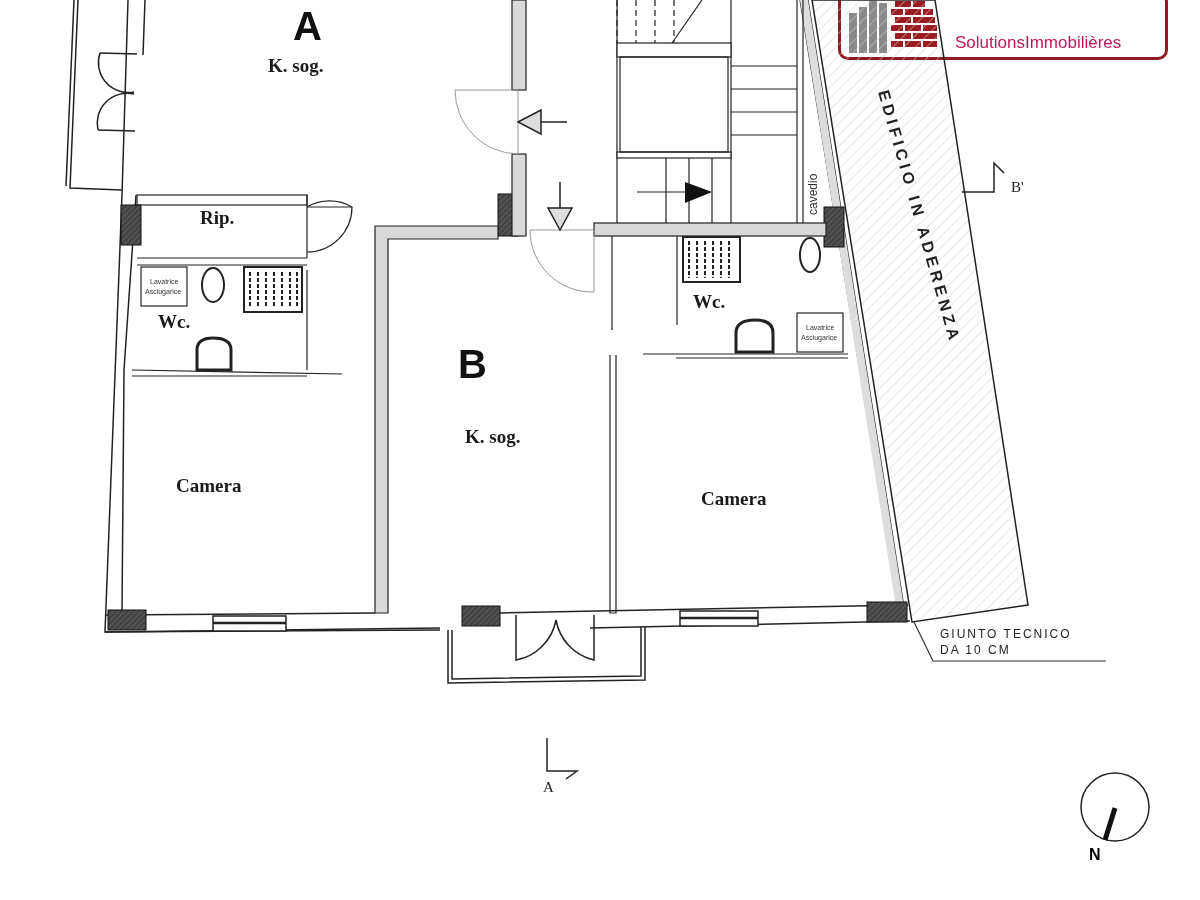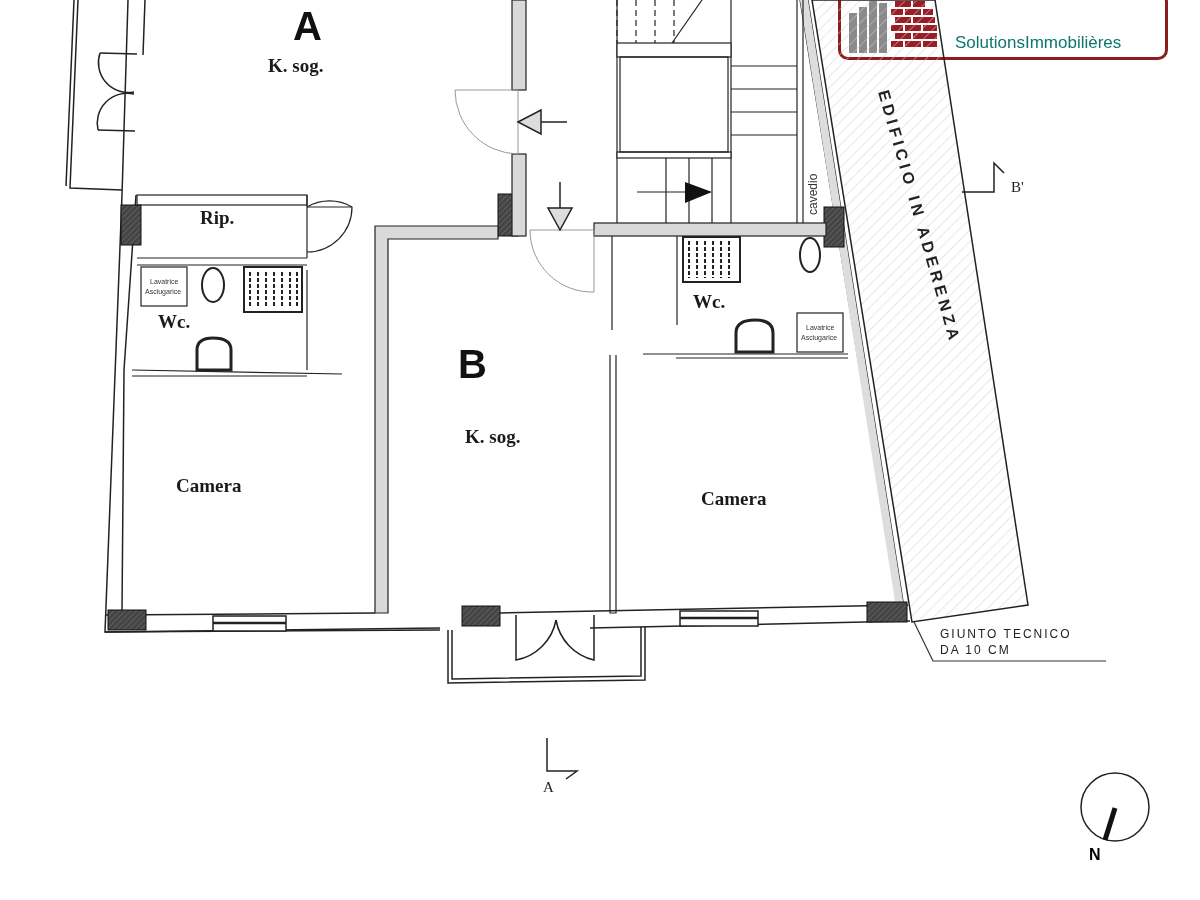--- a/index.html
+++ b/index.html
@@ -8,21 +8,21 @@
   .room-label { font-family:"Liberation Serif", serif; font-weight:bold; font-size:19px; fill:#1a1a1a; }
   .unit-letter { font-family:"Liberation Sans", sans-serif; font-weight:bold; font-size:40px; fill:#111; }
   .appl-text { font-family:"Liberation Sans", sans-serif; font-size:7px; fill:#333; }
   .stencil { font-family:"Liberation Sans", sans-serif; font-size:16px; fill:#222; letter-spacing:4px; font-weight:bold; }
   .note { font-family:"Liberation Sans", sans-serif; font-size:12px; fill:#222; letter-spacing:2px; }
   .section-label { font-family:"Liberation Serif", serif; font-size:15px; fill:#222; }
   .logo { position:absolute; left:838px; top:-8px; width:330px; height:68px; border:3px solid #8b1c1f; border-radius:10px; background:#fff; box-sizing:border-box; }
   .logo-brand { position:absolute; left:112px; top:4px; font-family:"Liberation Sans", sans-serif; font-weight:bold; font-size:36px; line-height:36px; letter-spacing:-1px; }
   .logo-casa { color:#9b1c22; }
   .logo-brique { color:#8a8a8a; }
-  .logo-sub { position:absolute; left:114px; top:38px; font-family:"Liberation Sans", sans-serif; font-size:17px; color:#0f766e; }
+  .logo-sub { position:absolute; left:114px; top:38px; font-family:"Liberation Sans", sans-serif; font-size:17px; color:#be185d; }
   .logo-icon { position:absolute; left:6px; top:4px; width:100px; height:54px; }
 </style>
 </head>
 <body>
 
 <div class="logo">
   <svg class="logo-icon" viewBox="0 0 100 54">
     <rect x="2" y="14" width="8" height="40" fill="#8a8a8a"></rect>
     <rect x="12" y="8" width="8" height="46" fill="#8a8a8a"></rect>
     <rect x="22" y="2" width="8" height="52" fill="#8a8a8a"></rect>

